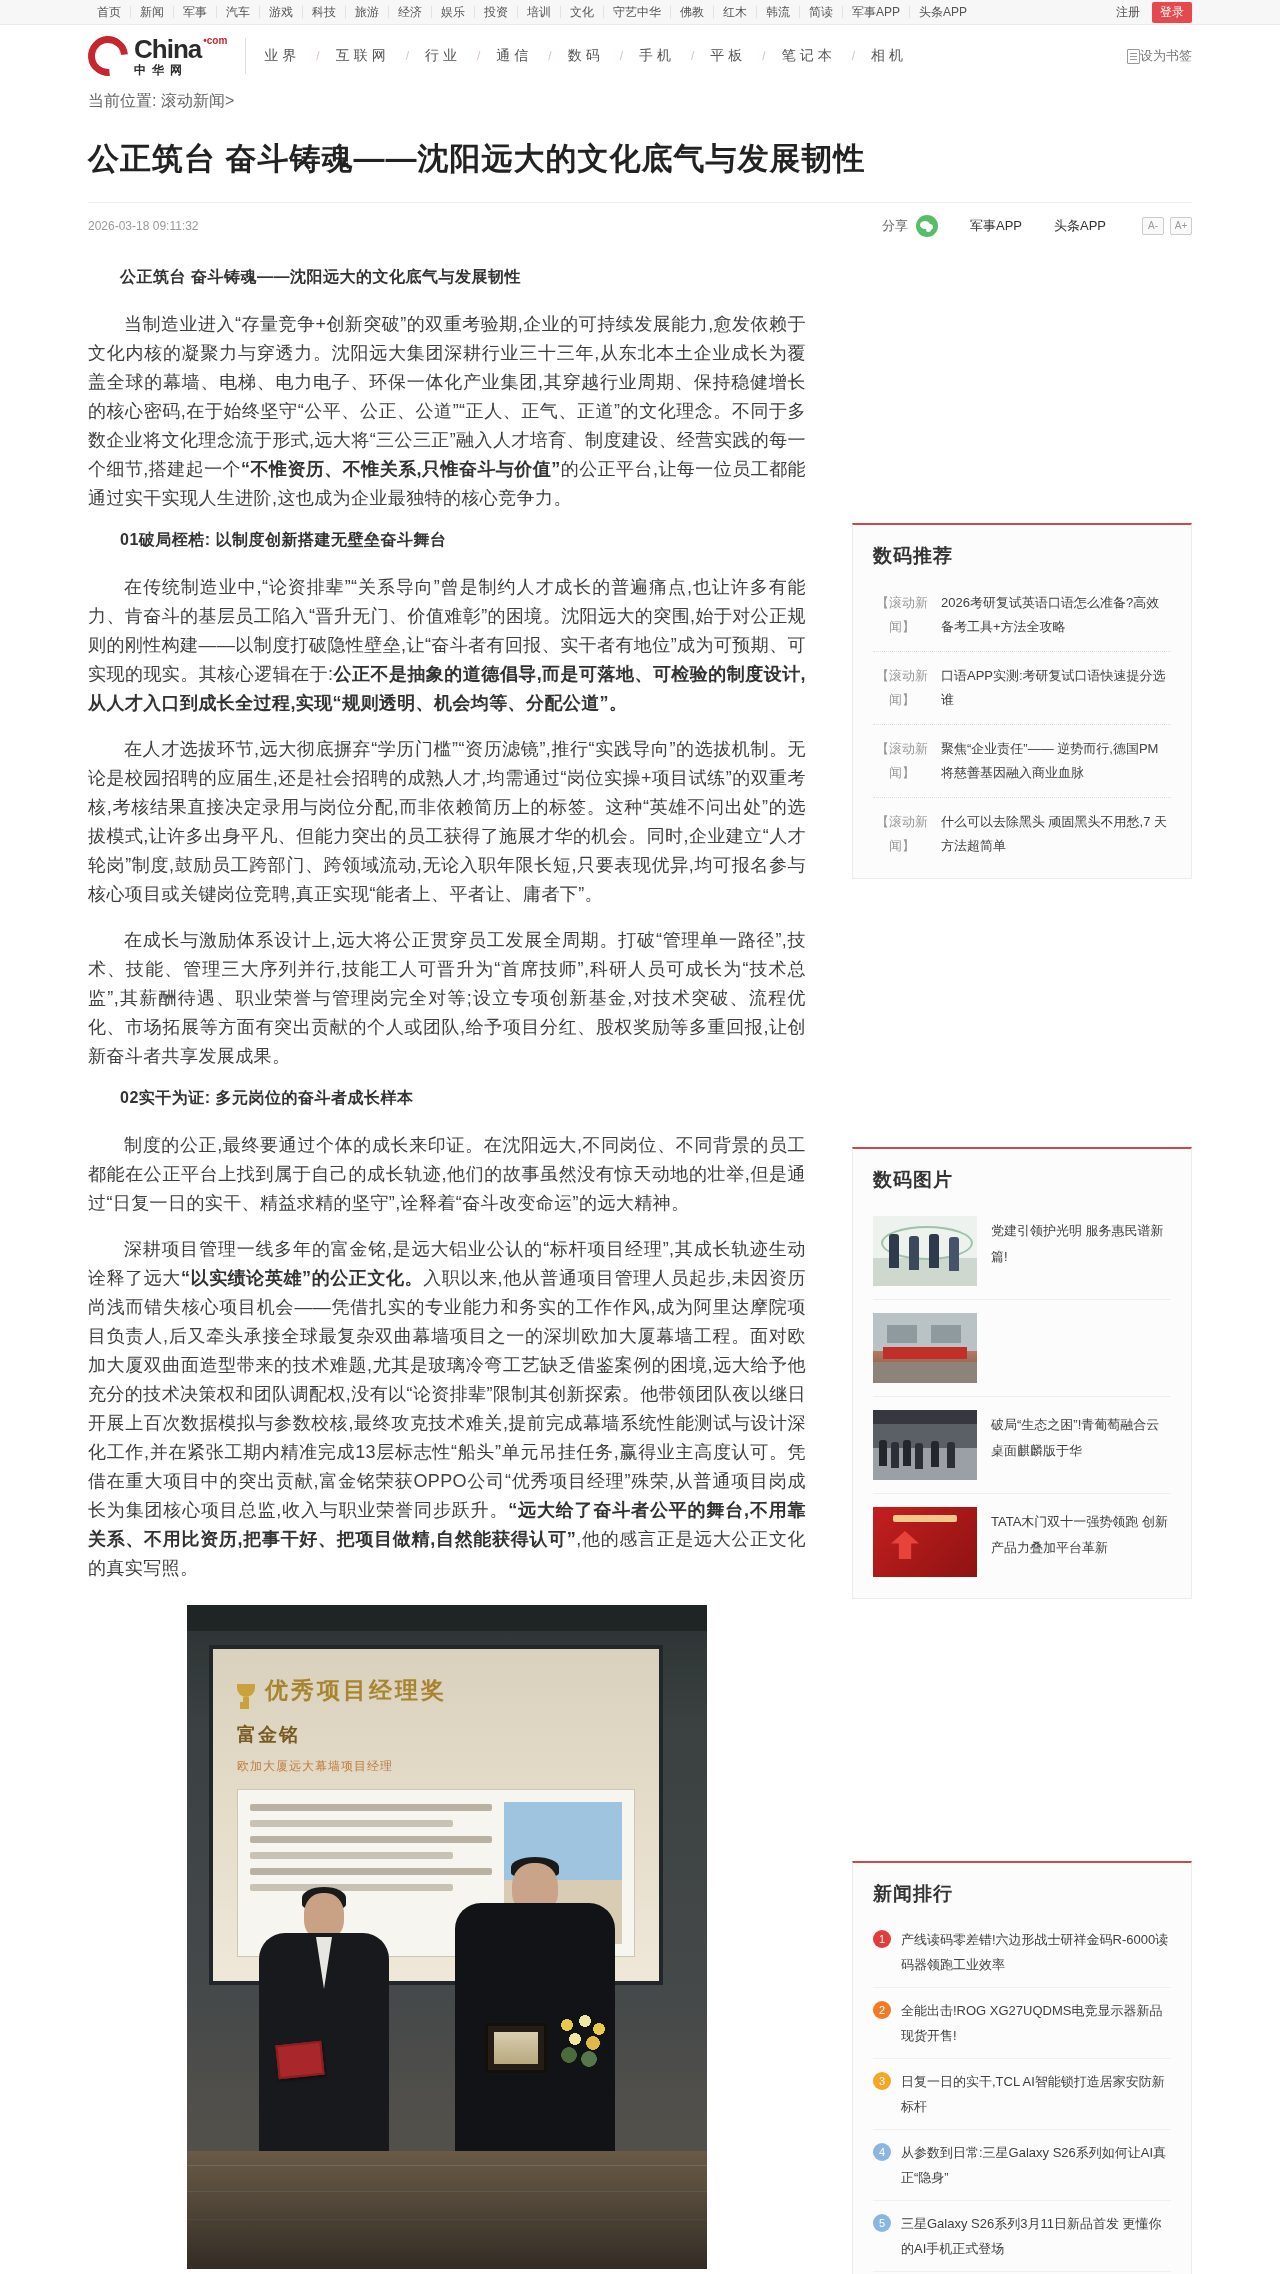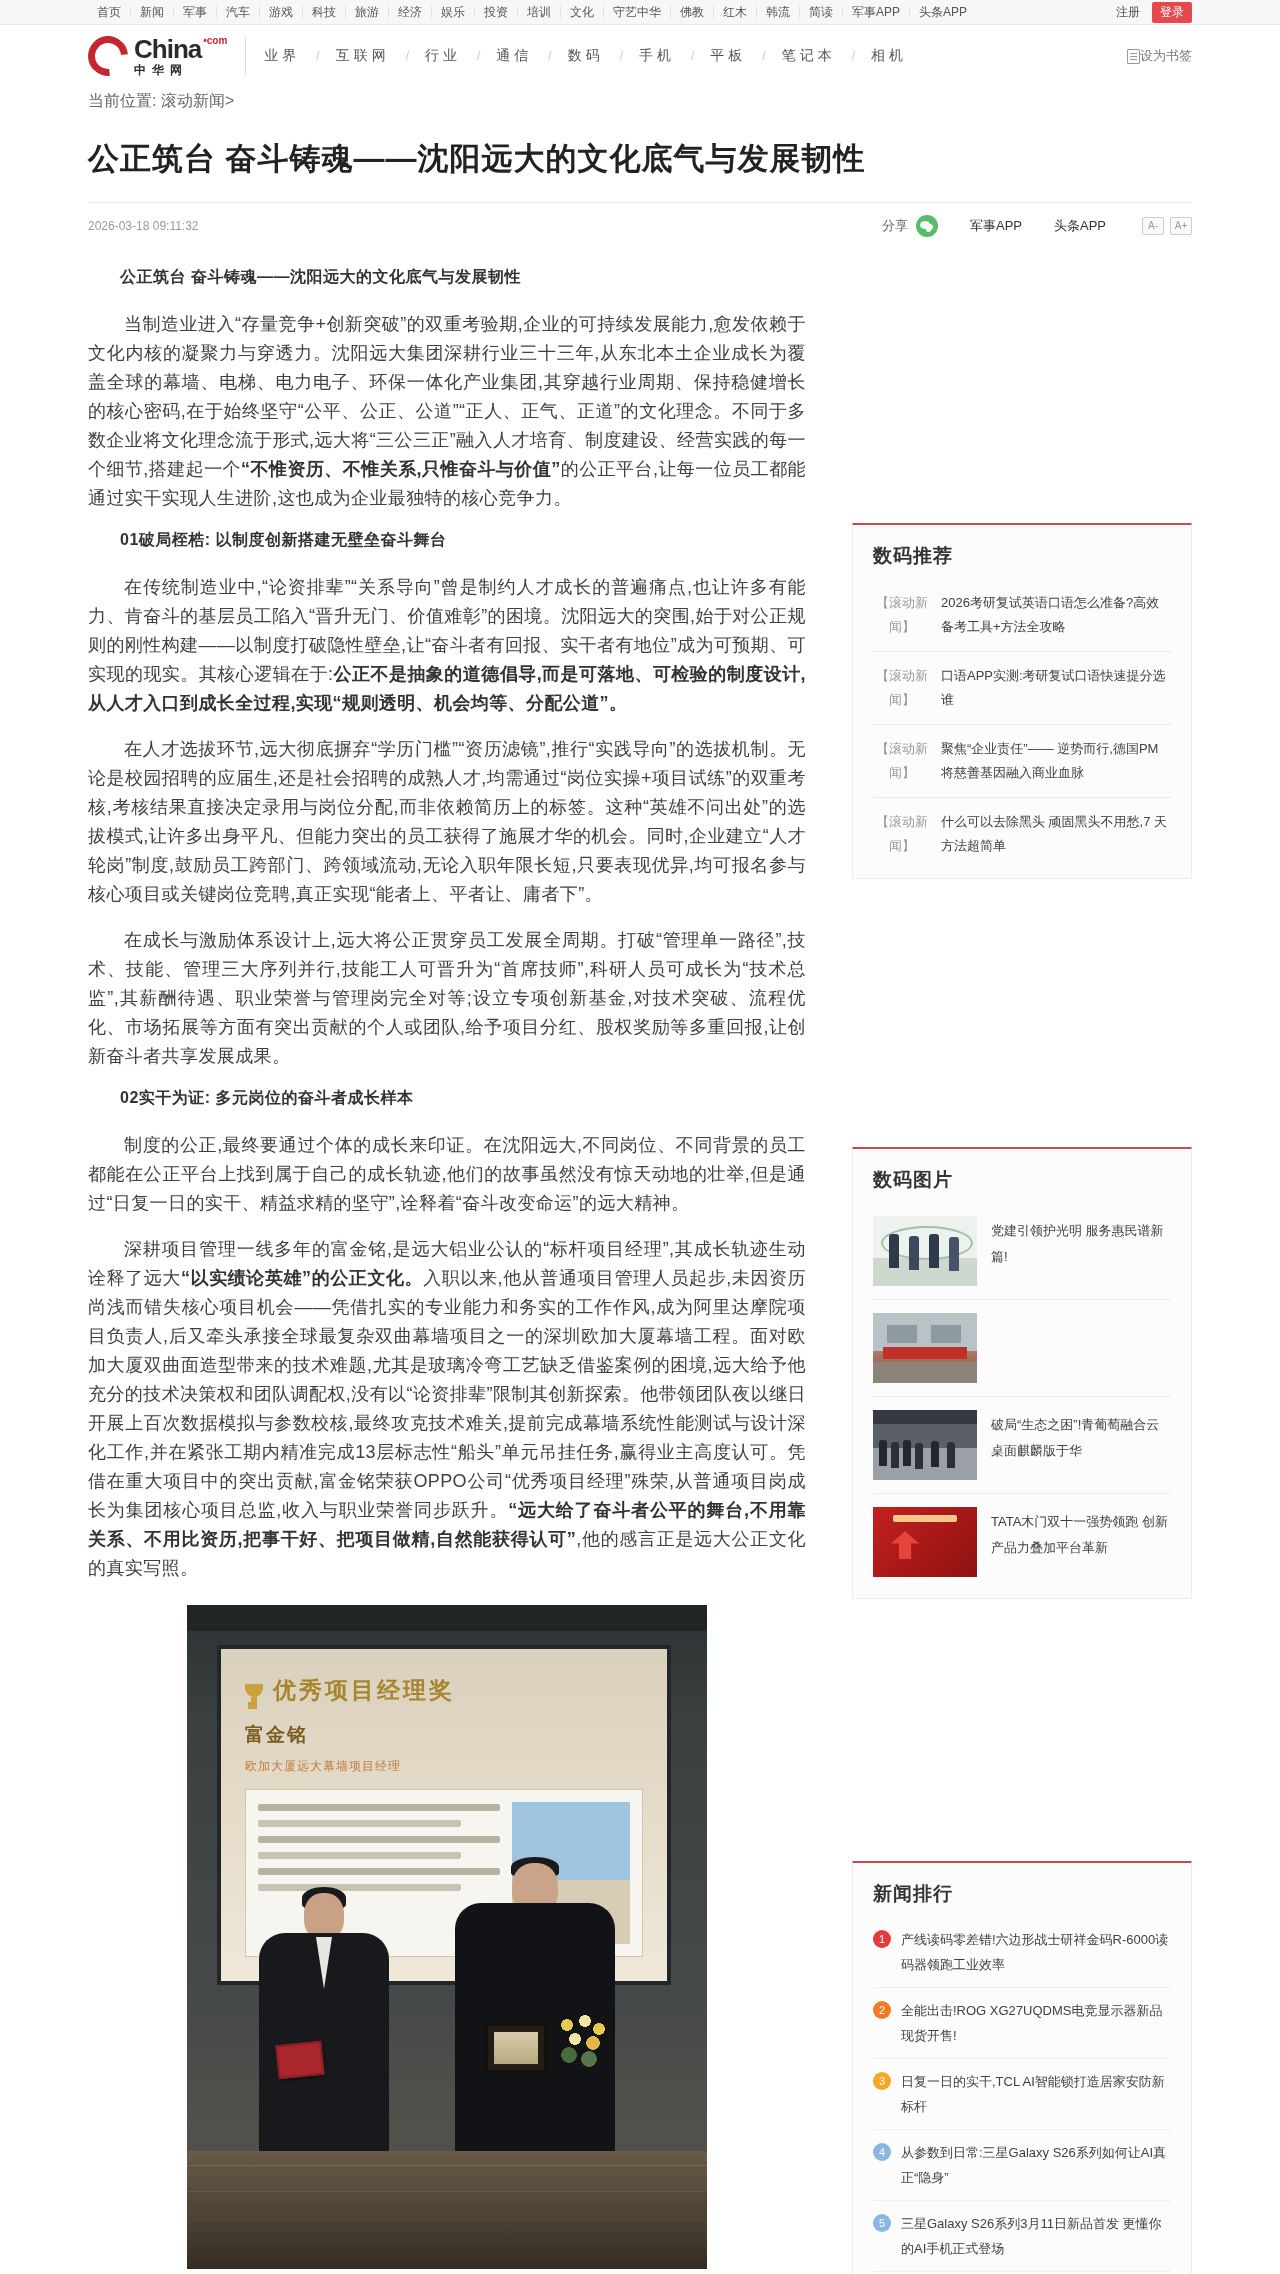--- a/index.html
+++ b/index.html
@@ -58,21 +58,21 @@
 
   
   .art-p { font-size:18px; line-height:29px; color:#404040; text-indent:2em; margin-bottom:17px; letter-spacing:0.4px; text-align:justify; }
   .art-p b { color:#333; }
   .art-heading { font-size:16px; font-weight:bold; color:#333; text-indent:2em; margin:6px 0 22px; letter-spacing:0.5px; }
   .art-heading.sec { margin-top:12px; }
 
   
   .art-photo { width:520px; height:664px; margin:22px auto 0; position:relative; background:linear-gradient(#2c3233 0%,#3a4140 18%,#46494a 60%,#52504b 78%); overflow:hidden; }
   .photo-ceiling { position:absolute; top:0; left:0; right:0; height:26px; background:#1f2425; }
-  .photo-screen { position:absolute; left:34px; top:44px; width:446px; height:332px; background:linear-gradient(#d9d0bd,#e6ddcb 55%,#efe8d9); box-shadow:0 0 0 4px #20262a; padding:26px 24px; }
+  .photo-screen { position:absolute; left:26px; top:44px; width:446px; height:332px; background:linear-gradient(#d9d0bd,#e6ddcb 55%,#efe8d9); box-shadow:0 0 0 4px #20262a; padding:26px 24px; }
   .scr-award { font-size:23px; font-weight:bold; color:#a8842f; letter-spacing:3px; display:flex; align-items:center; gap:10px; }
   .cup { width:18px; height:13px; background:#c9a23c; border-radius:0 0 9px 9px; position:relative; }
   .cup:after { content:""; position:absolute; left:6px; top:13px; width:6px; height:7px; background:#c9a23c; box-shadow:-3px 5px 0 0 #c9a23c, 0 5px 0 0 #c9a23c; }
   .scr-name { font-size:19px; font-weight:bold; color:#7a5c22; margin-top:16px; letter-spacing:2px; }
   .scr-sub { font-size:12px; color:#c07b3c; margin-top:10px; letter-spacing:1px; }
   .scr-slide { margin-top:14px; height:168px; background:#f7f5ef; border:1px solid #cfc6b2; display:flex; }
   .slide-lines { flex:1; padding:14px 12px; }
   .slide-lines i { display:block; height:7px; background:#b9b2a2; margin-bottom:9px; border-radius:2px; }
   .slide-lines i:nth-child(2n){ width:84%; background:#c8c2b3; }
   .slide-pic { width:118px; margin:12px 12px 12px 0; background:linear-gradient(#9fc4e0 55%,#d8cdb4 55%); }

